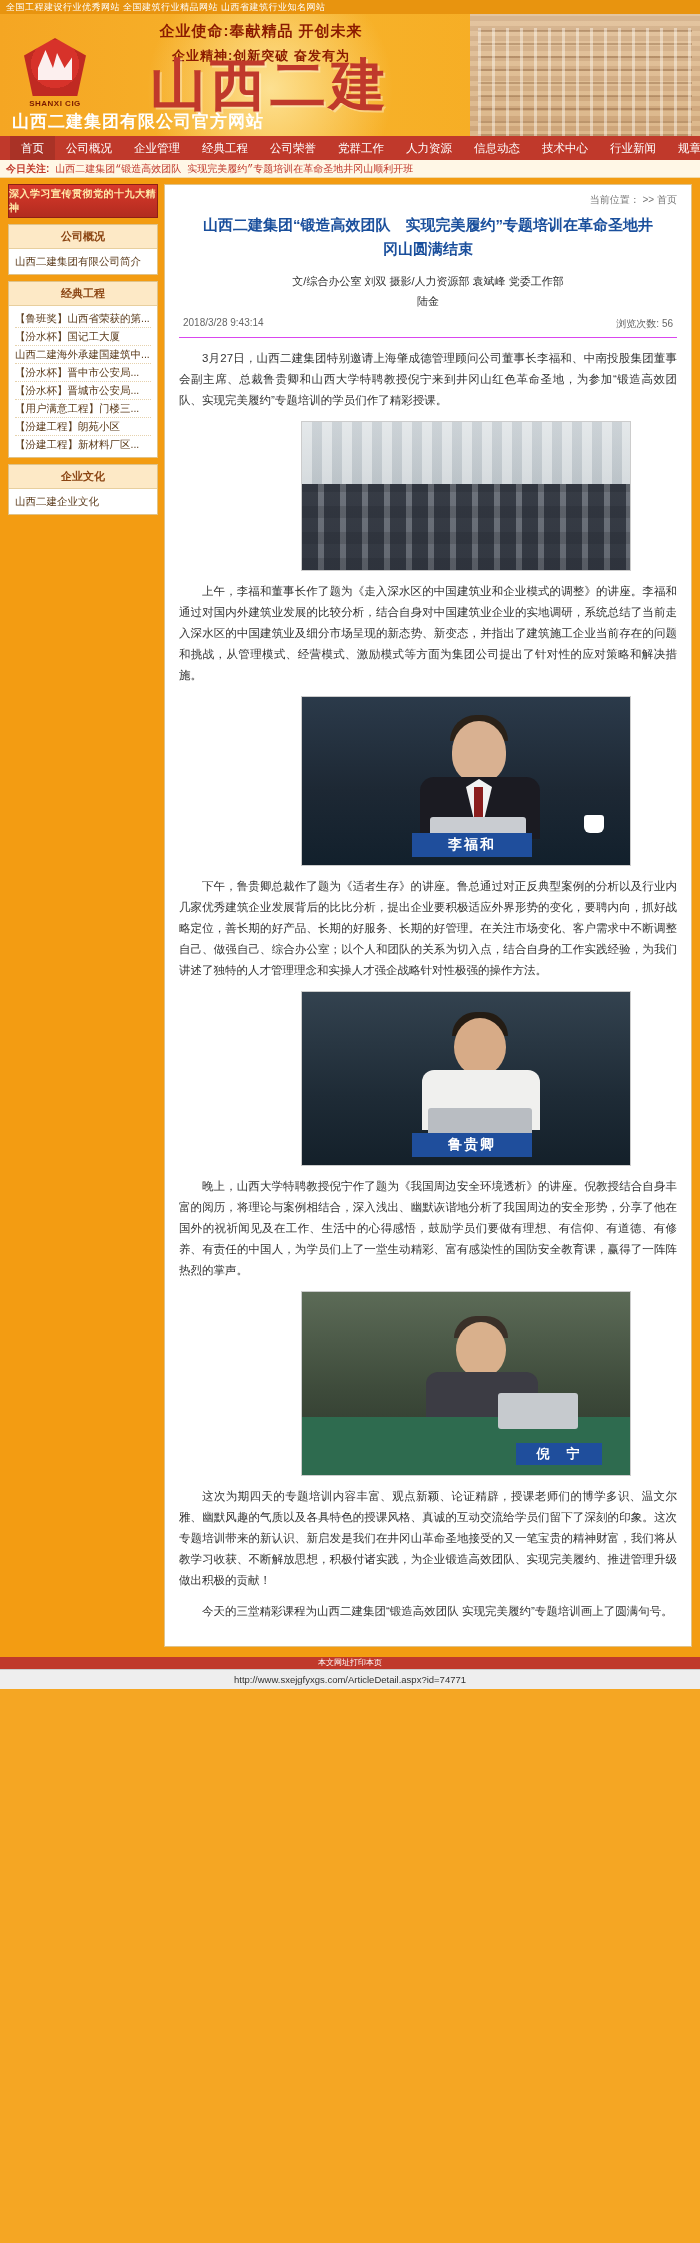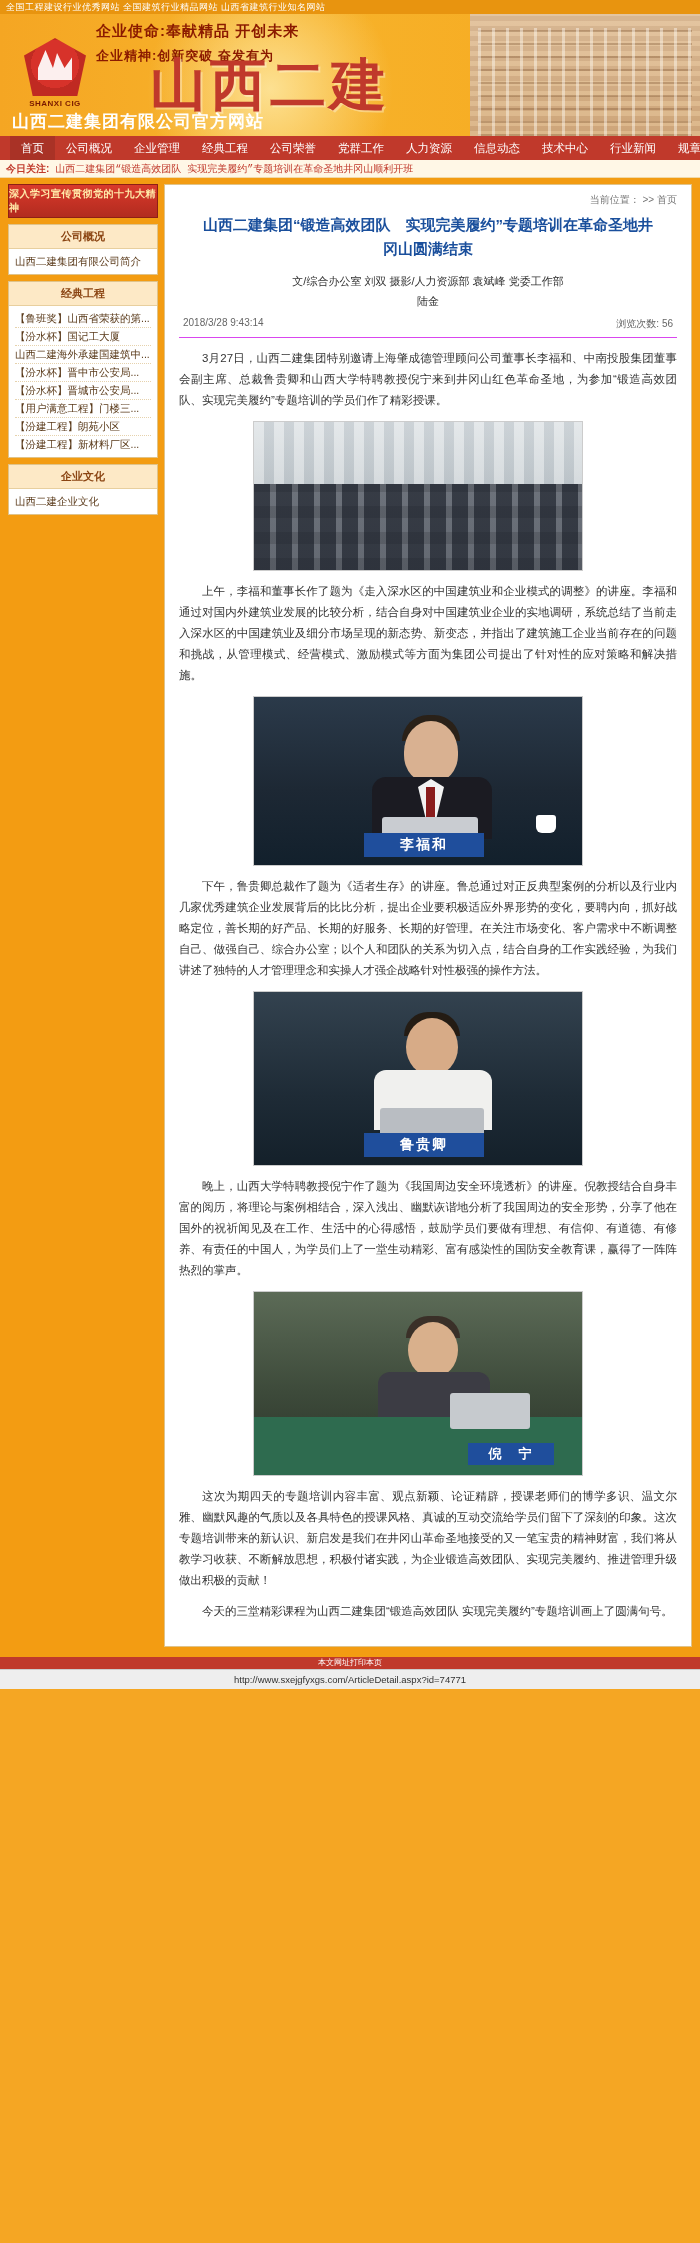--- a/index.html
+++ b/index.html
@@ -41,21 +41,21 @@
   }
   .banner .bld:after{
     content:"";position:absolute;left:8px;top:14px;right:8px;bottom:0;
     background: repeating-linear-gradient(90deg, rgba(255,255,255,0.45) 0 3px, rgba(255,255,255,0) 3px 14px),
                 repeating-linear-gradient(0deg, rgba(120,80,50,0.35) 0 2px, rgba(0,0,0,0) 2px 13px);
   }
   .banner .sun {
     position:absolute; left:120px; top:-40px; width:300px; height:230px;
     background: radial-gradient(circle at 50% 50%, rgba(255,240,180,0.75) 0%, rgba(255,210,90,0.0) 65%);
   }
-  .slogans { position:absolute; left:96px; top:8px; width:330px; }
+  .slogans { position:absolute; left:96px; top:8px; text-align:center; width:330px; }
   .slogan1 { font-size:15px; font-weight:bold; color:#8b1a00; letter-spacing:1px;}
   .slogan2 { font-size:13px; font-weight:bold; color:#8b1a00; margin-top:6px; letter-spacing:1px;}
   .logo-zone { position:absolute; left:14px; top:24px; width:82px; text-align:center; }
   .logo-mark {
     width:62px;height:58px;margin:0 auto;
     background: radial-gradient(circle at 50% 45%, #d7322a 0 54%, #c02a22 54% 100%);
     clip-path: polygon(50% 0, 100% 30%, 86% 100%, 14% 100%, 0 30%);
     position:relative;
   }
   .logo-mark:before{
@@ -123,21 +123,21 @@
   .byline { text-align:center; font-size:11px; color:#333; line-height:20px; }
   .meta { display:flex; justify-content:space-between; font-size:10px; color:#666;
           border-bottom:1px solid #d946ef; padding: 6px 4px 6px 4px; margin-bottom:10px;}
 
   p.body {
     font-size:11.5px; line-height:21px; color:#333; text-indent:2em;
     margin: 10px 0;
     text-align: justify;
   }
   .photo { margin: 10px auto; width: 350px; }
-  .photo .frame { width:330px; position:relative; overflow:hidden; border:1px solid #ccc; }
+  .photo .frame { width:330px; position:relative; overflow:hidden; border:1px solid #ccc;margin-left:48px; }
 
   
   .ph1 { height:150px; background:linear-gradient(180deg,#cfd6da 0%, #b9c2c7 35%, #8e979d 100%); }
   .ph1:before{
     content:""; position:absolute; left:0; right:0; top:42%; bottom:0;
     background:
       repeating-linear-gradient(90deg, rgba(40,45,55,.85) 0 16px, rgba(90,95,105,.6) 16px 22px),
       repeating-linear-gradient(0deg, rgba(20,20,25,.5) 0 12px, rgba(60,60,70,.35) 12px 26px);
   }
   .ph1:after{

